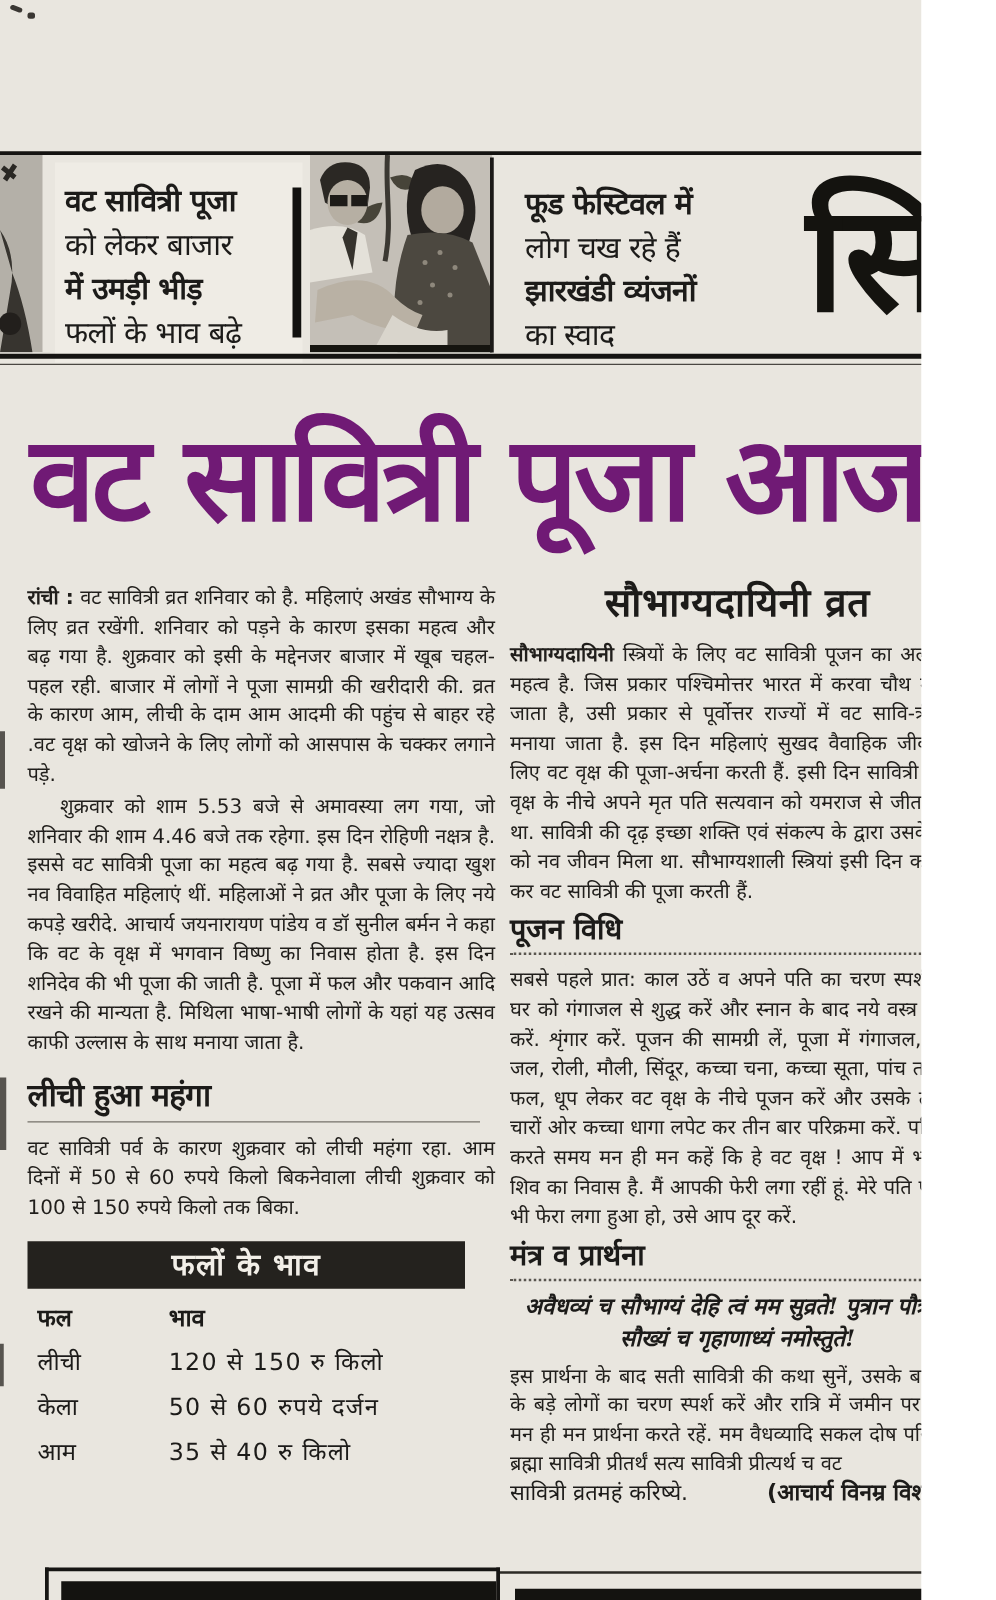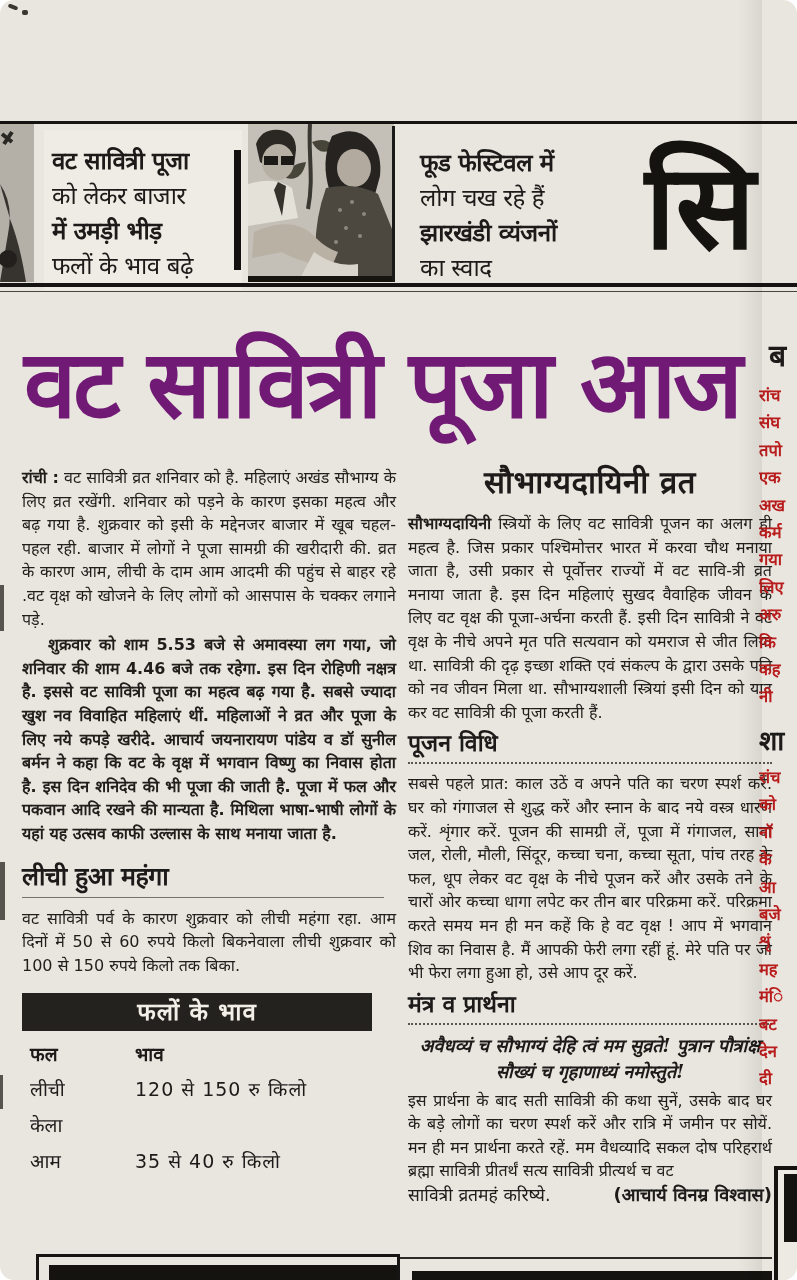--- a/index.html
+++ b/index.html
@@ -1,18 +1,18 @@
 <!DOCTYPE html>
 <html><head>
 <meta charset="utf-8">
 <style>
   html,body{margin:0;padding:0;}
   body{width:797px;height:1280px;font-family:"DejaVu Sans","Liberation Sans",sans-serif;}
-  .page{position:relative;width:797px;height:1280px;overflow:hidden;
-        background:#e9e6df;color:#1c1b19;border-radius:14px;}
+  .page{position:relative;width:737px;height:1280px;overflow:hidden;
+        background:#e9e6df;color:#1c1b19;}
   .page::after{content:"";position:absolute;left:738px;top:0;width:24px;height:1280px;
         background:linear-gradient(90deg,rgba(0,0,0,0),rgba(0,0,0,0.07));pointer-events:none;}
 
   
   .speck{position:absolute;background:#3a3733;border-radius:2px;}
   .tick{position:absolute;left:0;background:#26231f;opacity:.75;}
 
   
   .rule-top{position:absolute;left:0;top:121px;width:797px;height:3px;background:#141311;}
   .left-frag{position:absolute;left:0;top:124px;width:40px;height:158px;overflow:hidden;}
@@ -29,21 +29,21 @@
   .rule-a{position:absolute;left:0;top:283px;width:797px;height:4px;background:#151412;}
   .rule-b{position:absolute;left:0;top:291px;width:797px;height:1px;background:#4a4742;}
 
   
   .headline{position:absolute;left:24px;top:332px;margin:0;font-size:94px;line-height:1.12;
         font-weight:800;letter-spacing:-3px;white-space:nowrap;color:#701a75;}
   .headline-frag{position:absolute;left:769px;top:334px;font-size:30px;font-weight:800;}
 
   
   .body-p{margin:0;font-size:16px;line-height:23.6px;text-align:justify;color:#201e1b;}
-  .indent{text-indent:26px;margin-top:2px;font-weight:bold;}
+  .indent{text-indent:26px;margin-top:2px;}
   .col-left{position:absolute;left:22px;top:466px;width:374px;}
   .col-mid{position:absolute;left:408px;top:460px;width:364px;}
 
   .sec-h{margin:12px 0 0 0;font-size:25px;font-weight:800;letter-spacing:-0.5px;}
   .hairline{height:1px;background:#76726b;margin:5px 12px 9px 0;}
 
   .mid-h{margin:0 0 10px 0;text-align:center;font-family:"DejaVu Serif","Liberation Serif",serif;
         font-size:31px;font-weight:600;letter-spacing:0.5px;}
   .sub-h{margin:2px 0 0 0;font-size:23px;font-weight:800;}
   .dotrule{border:none;border-top:2px dotted #5a564f;margin:4px 0 8px 0;}
@@ -170,20 +170,21 @@
       <div class="pt-cols">
         <span>फल</span>
         <span>भाव</span>
       </div>
       <div class="pt-row">
         <span>लीची</span>
         <span class="price">120 से 150 रु किलो</span>
       </div>
       <div class="pt-row">
         <span>केला</span>
+        <span class="price">50 से 60 रुपये दर्जन</span>
       </div>
       <div class="pt-row">
         <span>आम</span>
         <span class="price">35 से 40 रु किलो</span>
       </div>
     </div>
   </div>
 
   <div class="col-mid">
     <h2 class="mid-h">सौभाग्यदायिनी व्रत</h2>

